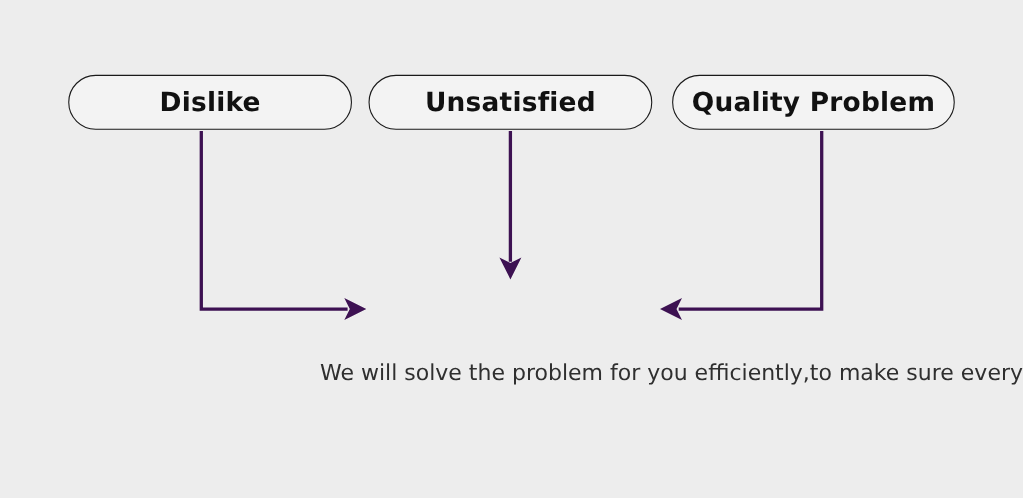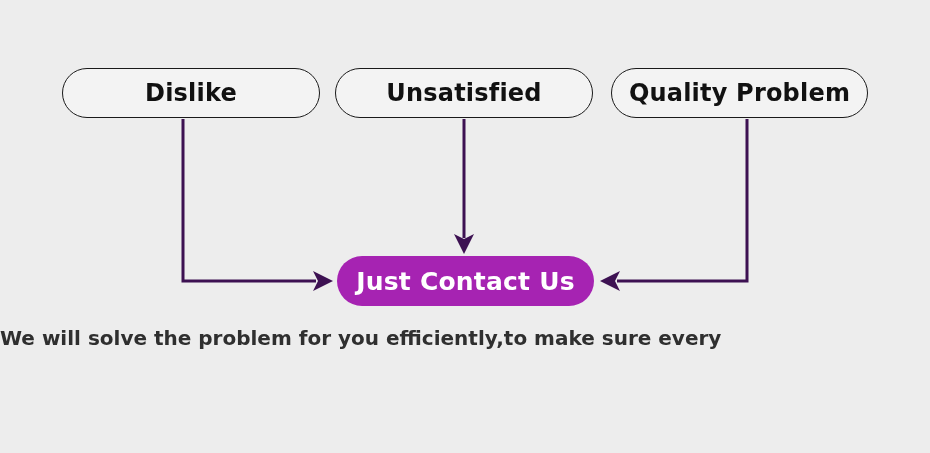--- a/index.html
+++ b/index.html
@@ -65,25 +65,25 @@
   }
   .pill-dislike{left:62px;top:68px;width:258px;}
   .pill-unsatisfied{left:335px;top:68px;width:258px;}
   .pill-quality{left:611px;top:68px;width:257px;}
   .pill-contact{left:337px;top:256px;width:257px;}
   .caption{
     position:absolute;
     left:0;
     top:324px;
     width:930px;
-    text-align:left;
+    text-align:right;
     color:var(--caption-text);
     font-size:20px;
     line-height:29px;
-    font-weight:700;
+    font-weight:400;
   }
 </style>
 </head>
 <body>
 
 <div class="canvas">
 
   <svg class="arrow-layer" viewBox="0 0 930 453" aria-hidden="true">
     <g>
       <path d="M183 119 V281 H316"></path>
@@ -104,21 +104,18 @@
   </div>
 
   <div class="pill source pill-unsatisfied">
     <span>Unsatisfied</span>
   </div>
 
   <div class="pill source pill-quality">
     <span>Quality Problem</span>
   </div>
 
-  <div class="pill target pill-contact">
-    <span>Just Contact Us</span>
-  </div>
 
   <div class="caption">
     <div>We will solve the problem for you efficiently,to make sure every</div>
   </div>
 
 </div>
 
 </body></html>

